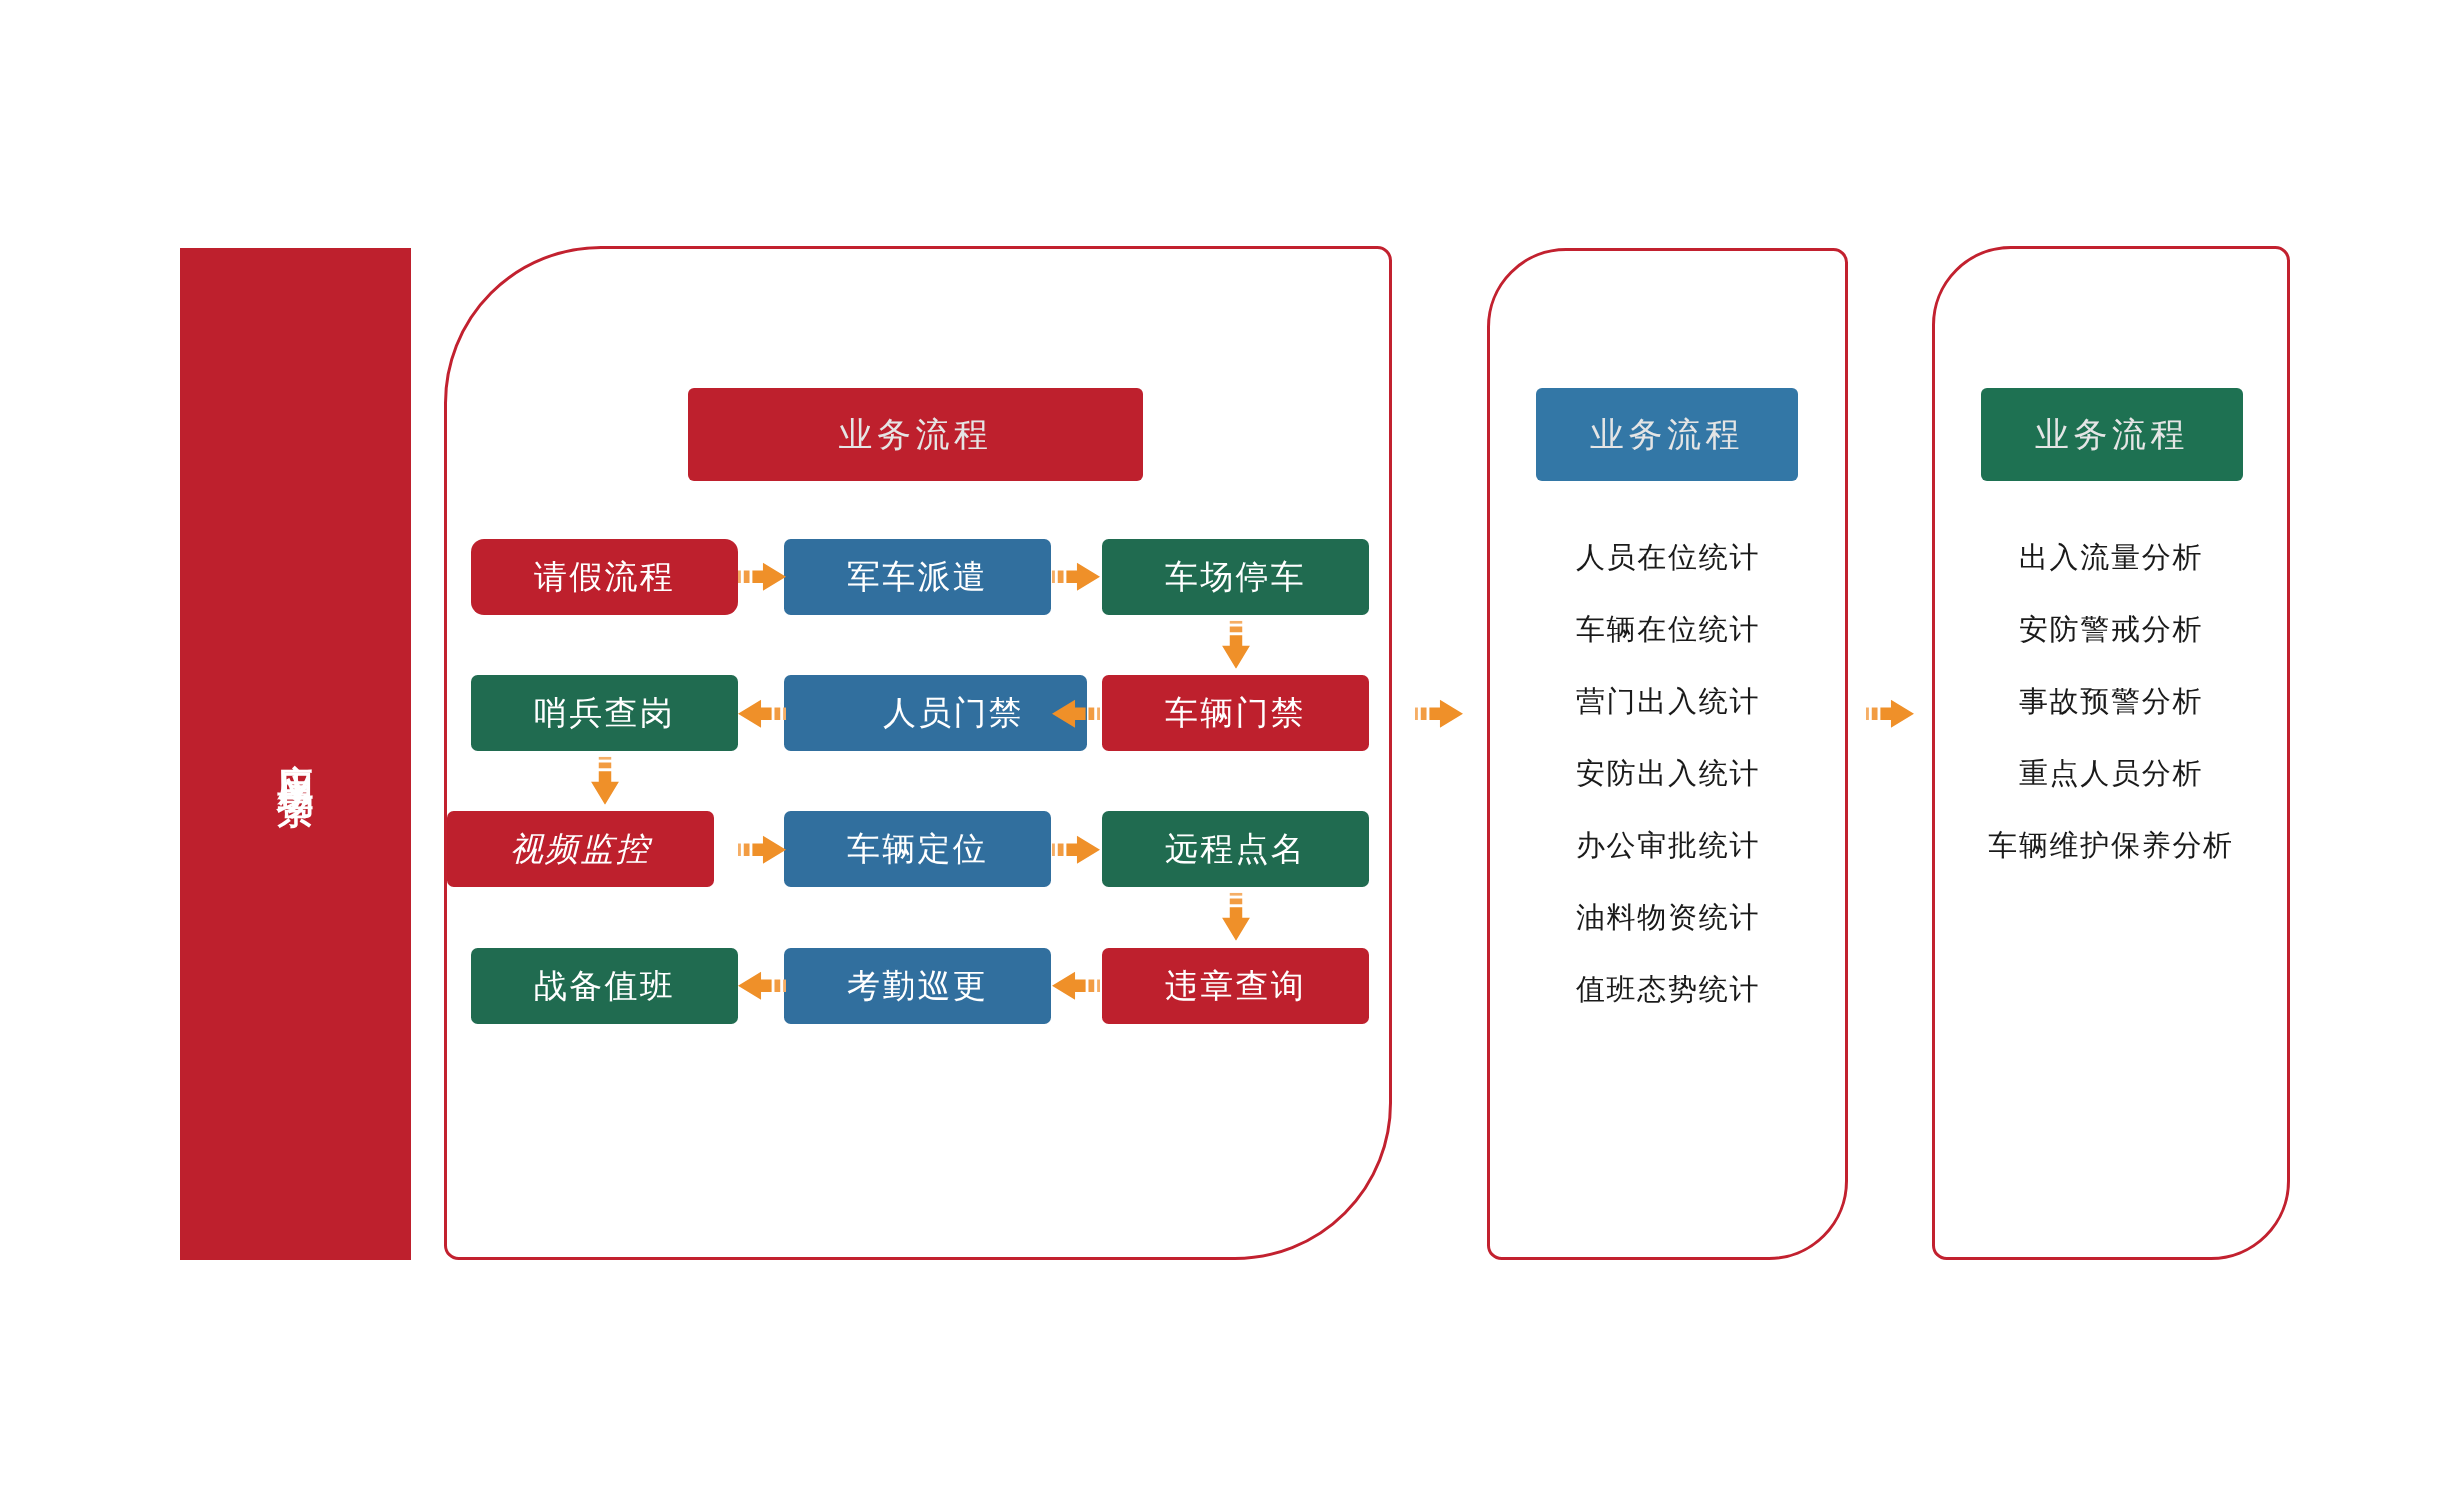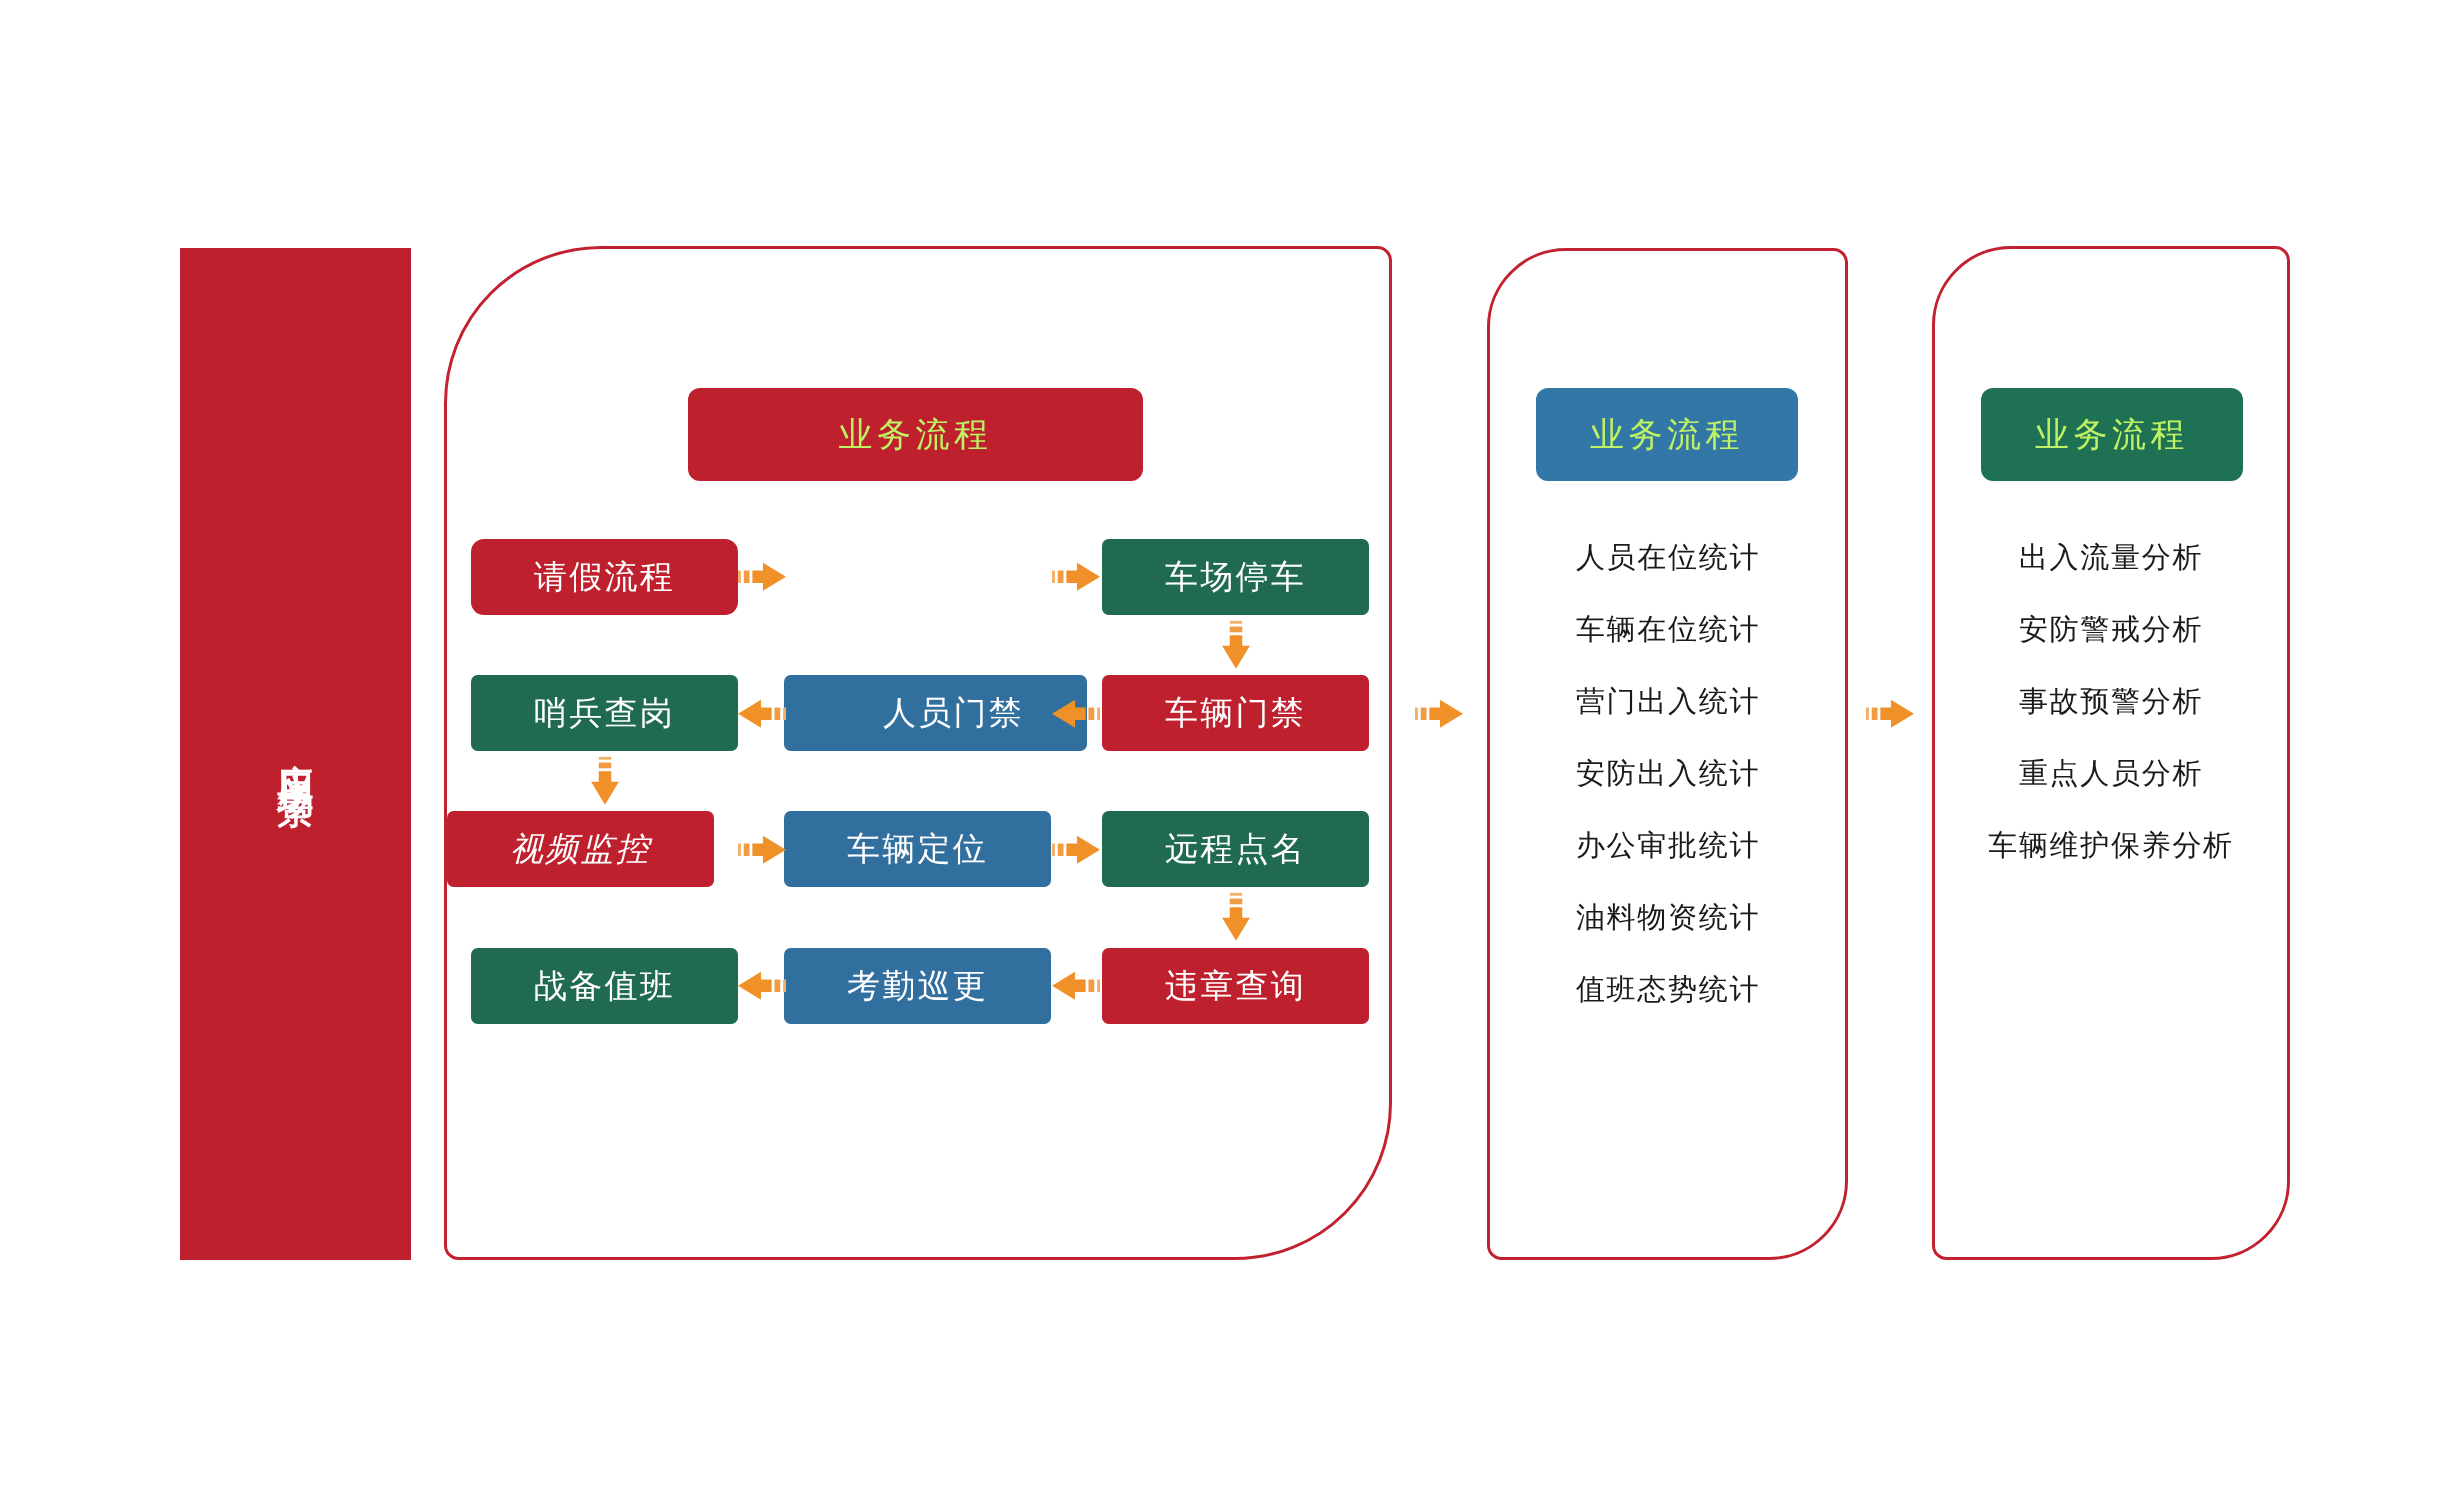--- a/index.html
+++ b/index.html
@@ -17,22 +17,22 @@
   #sidebar .vtext{writing-mode:vertical-rl;text-orientation:upright;color:#fff;
     font-size:36px;font-weight:bold;letter-spacing:10px;line-height:1;}
 
   
   .panel{position:absolute;background:#fff;border:3.4px solid var(--border-red);box-sizing:border-box;}
   #panel-process{left:444px;top:246px;width:948px;height:1014px;border-radius:157px 14.6px 157px 14.6px;}
   #panel-stats{left:1487px;top:248px;width:361px;height:1012px;border-radius:79px 14.6px 79px 14.6px;}
   #panel-analysis{left:1932px;top:246px;width:358px;height:1014px;border-radius:79px 14.6px 79px 14.6px;}
 
   
-  .header-box{position:absolute;height:93px;border-radius:12px;display:flex;align-items:center;
-    justify-content:center;color:#bef264;font-size:34px;letter-spacing:4.5px;}
+  .header-box{position:absolute;height:93px;border-radius:6px;display:flex;align-items:center;
+    justify-content:center;color:#e5e5e5;font-size:34px;letter-spacing:4.5px;}
   #hdr-process{left:688px;top:388px;width:455px;background:var(--red);}
   #hdr-stats{left:1536px;top:388px;width:262px;background:var(--blue-header);}
   #hdr-analysis{left:1981px;top:388px;width:262px;background:var(--green-header);}
 
   
   .cell{position:absolute;width:267px;height:76px;border-radius:6.7px;display:flex;align-items:center;
     justify-content:center;color:#ffffff;font-size:33px;letter-spacing:2.2px;}
   .c-red{background:var(--red);} .c-blue{background:var(--blue);} .c-green{background:var(--green);}
 
   
@@ -56,20 +56,21 @@
 <div id="canvas">
 
   <div id="sidebar">
     <div class="vtext">应用场景</div>
   </div>
 
   <div class="panel" id="panel-process"></div>
   <div class="header-box" id="hdr-process">业务流程</div>
 
   <div class="cell c-red" style="left:471px;top:539px;border-radius:13px;">请假流程</div>
+  <div class="cell c-blue" style="left:784px;top:539px;">军车派遣</div>
   <div class="cell c-green" style="left:1102px;top:539px;">车场停车</div>
 
   <div class="cell c-green" style="left:471px;top:675px;">哨兵查岗</div>
   <div class="cell c-blue" style="left:784px;top:675px;padding-left:36px;">人员门禁</div>
   <div class="cell c-red" style="left:1102px;top:675px;">车辆门禁</div>
 
   <div class="cell c-red" style="left:447px;top:811px;font-style:italic;">视频监控</div>
   <div class="cell c-blue" style="left:784px;top:811px;">车辆定位</div>
   <div class="cell c-green" style="left:1102px;top:811px;">远程点名</div>
 

